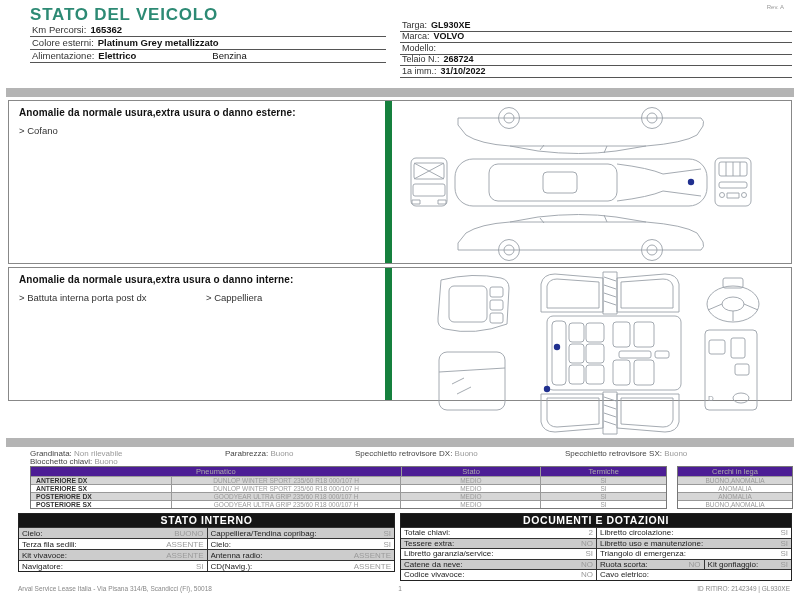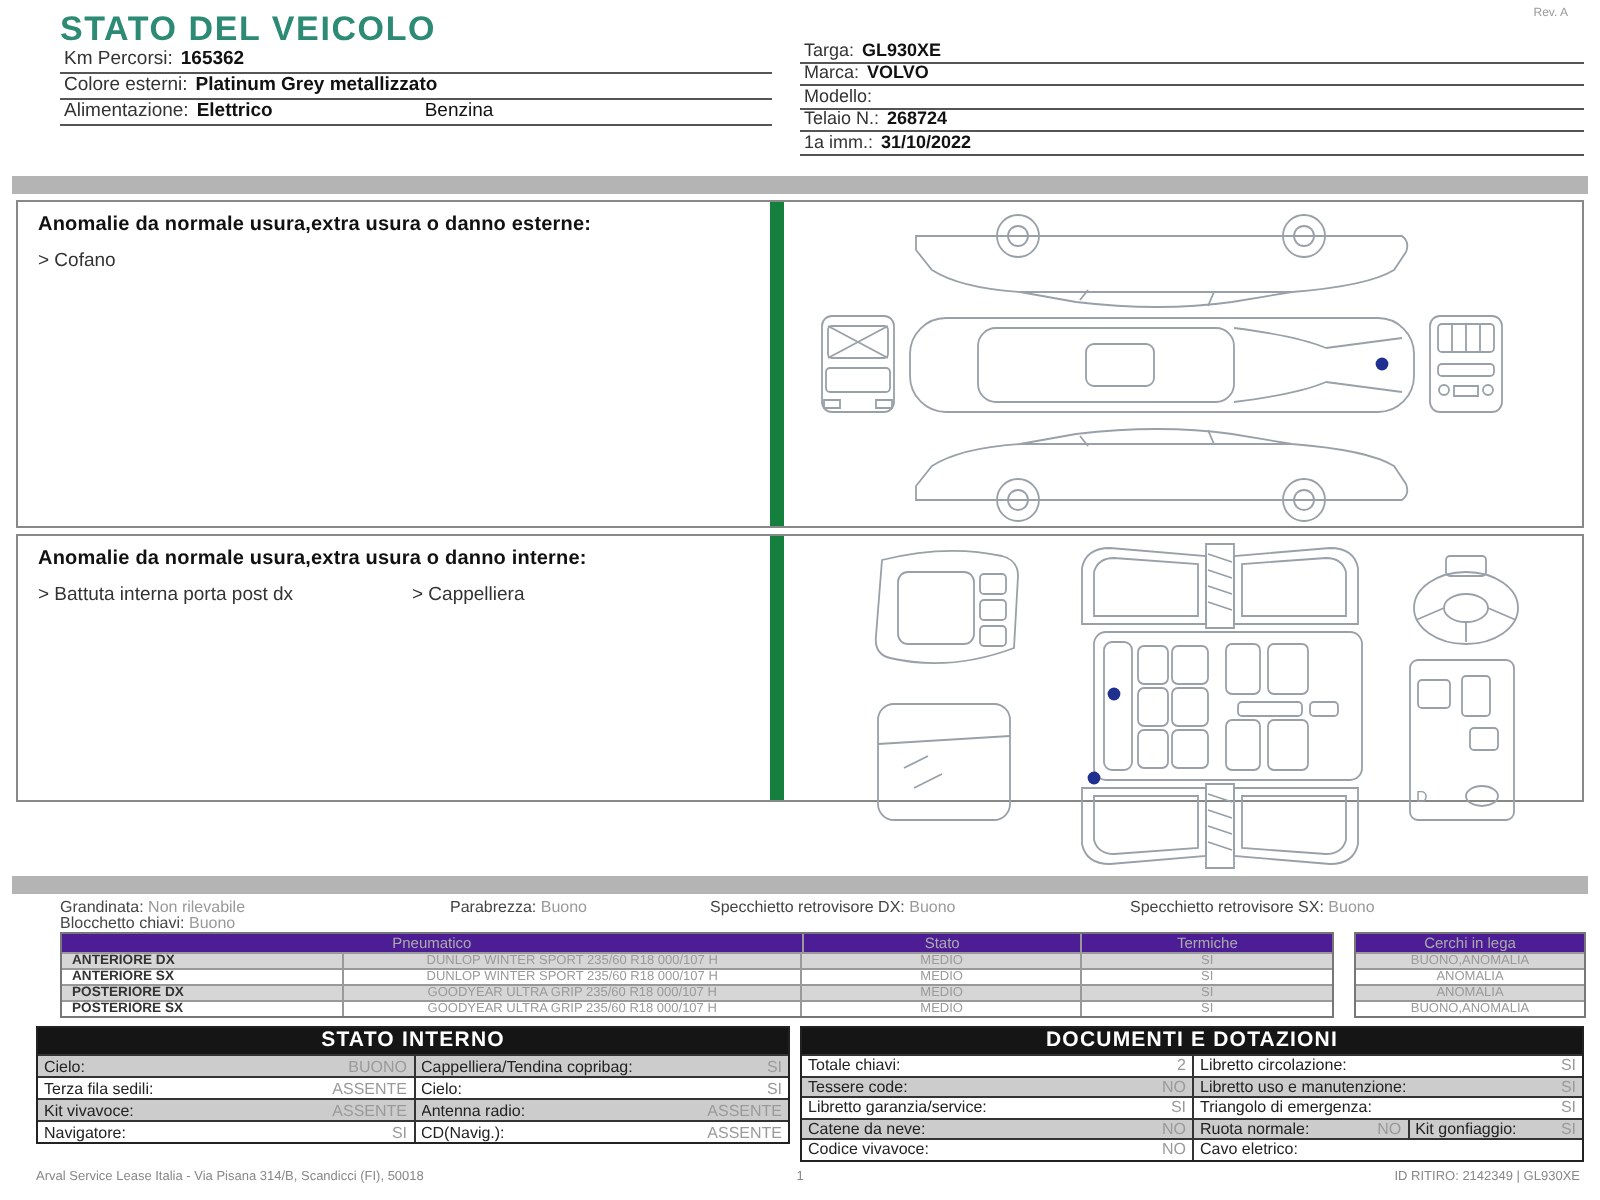--- a/index.html
+++ b/index.html
@@ -374,21 +374,21 @@
           <span class="bt-lbl">Totale chiavi:</span>
           <span class="bt-val">2</span>
         </div>
       <div class="bt-half">
           <span class="bt-lbl">Libretto circolazione:</span>
           <span class="bt-val">SI</span>
         </div>
     </div>
     <div class="bt-row shade">
       <div class="bt-half">
-          <span class="bt-lbl">Tessere code:</span>
+          <span class="bt-lbl">Tessere extra:</span>
           <span class="bt-val">NO</span>
         </div>
       <div class="bt-half">
           <span class="bt-lbl">Libretto uso e manutenzione:</span>
           <span class="bt-val">SI</span>
         </div>
     </div>
     <div class="bt-row">
       <div class="bt-half">
           <span class="bt-lbl">Libretto garanzia/service:</span>
@@ -399,21 +399,21 @@
           <span class="bt-val">SI</span>
         </div>
     </div>
     <div class="bt-row shade">
       <div class="bt-half">
           <span class="bt-lbl">Catene da neve:</span>
           <span class="bt-val">NO</span>
         </div>
       <div class="bt-half bt-split">
         <div class="bt-sub s1">
-            <span class="bt-lbl">Ruota normale:</span>
+            <span class="bt-lbl">Ruota scorta:</span>
             <span class="bt-val">NO</span>
           </div>
         <div class="bt-sub s2">
             <span class="bt-lbl">Kit gonfiaggio:</span>
             <span class="bt-val">SI</span>
           </div>
       </div>
     </div>
     <div class="bt-row">
       <div class="bt-half">

